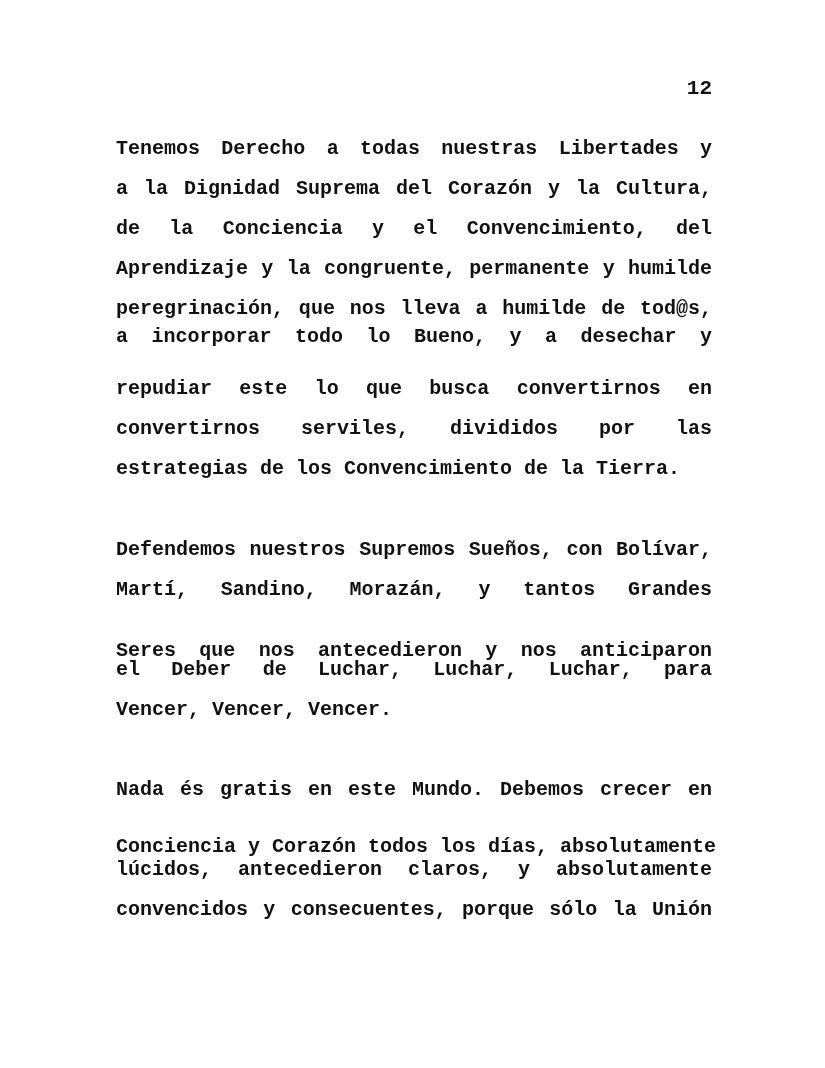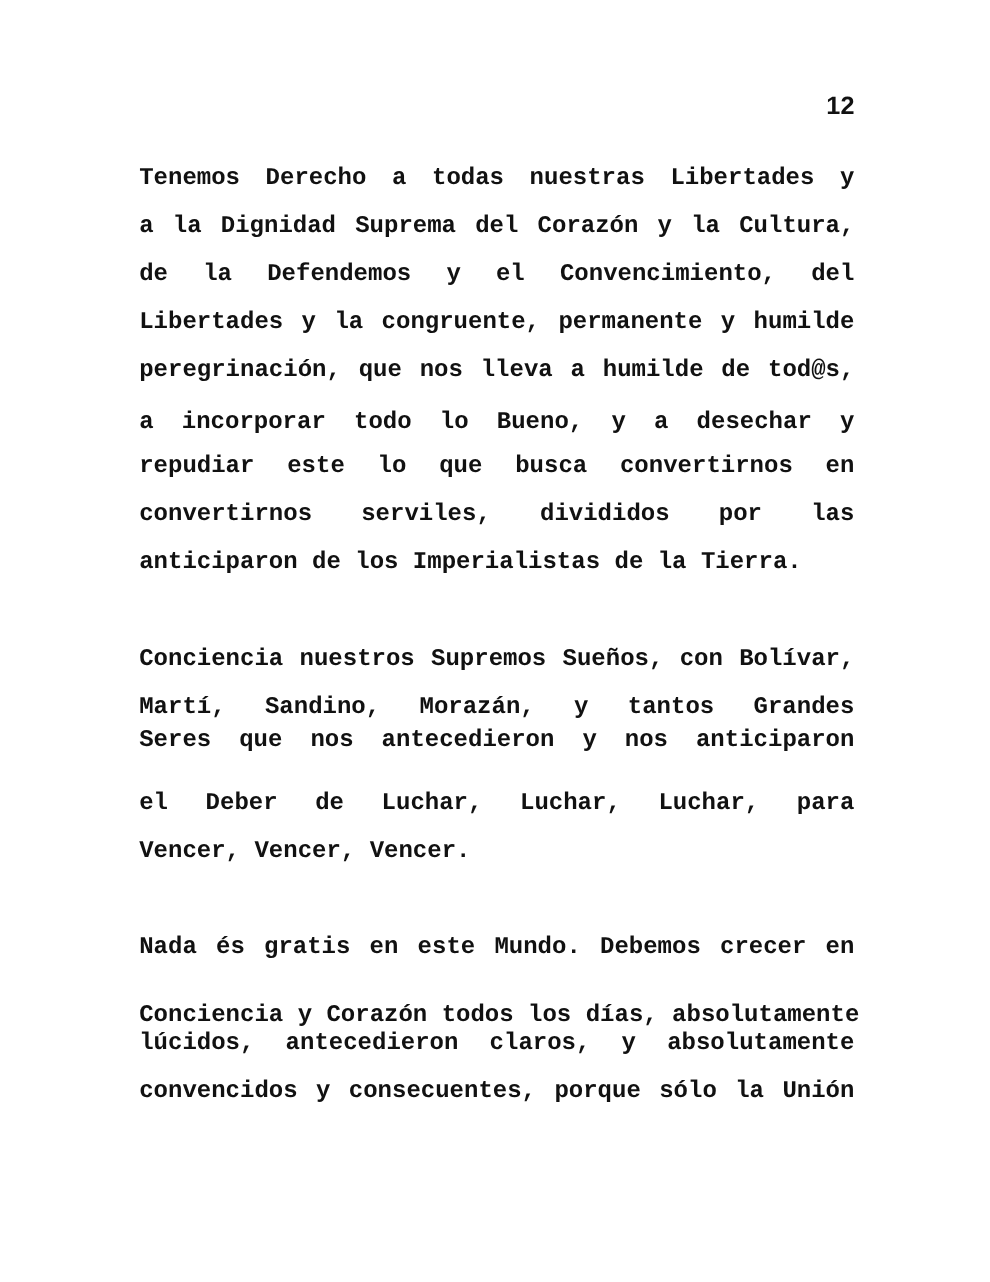--- a/index.html
+++ b/index.html
@@ -11,21 +11,21 @@
       width: 825px;
       height: 1068px;
       position: relative;
       overflow: hidden;
       color: #111111;
     }
     .page-number {
       position: absolute;
       top: 76px;
       right: 113px;
-      font-family: Liberation Sans, sans-serif;
+      font-family: Liberation Mono, monospace;
       font-weight: bold;
       font-size: 21px;
       line-height: 26px;
     }
     .line {
       position: absolute;
       left: 116px;
       width: 596px;
       height: 26px;
       font-family: "Liberation Mono", "DejaVu Sans Mono", monospace;
@@ -42,33 +42,33 @@
   </style>
 </head>
 <body>
 
 <div>
   <div class="page-number">12</div>
 
   <div>
     <div class="line" style="top:136px">Tenemos Derecho a todas nuestras Libertades y</div>
     <div class="line" style="top:176px">a la Dignidad Suprema del Corazón y la Cultura,</div>
-    <div class="line" style="top:216px">de la Defendemos y el Convencimiento, del</div>
-    <div class="line" style="top:256px">Libertades y la congruente, permanente y humilde</div>
+    <div class="line" style="top:216px">de la Conciencia y el Convencimiento, del</div>
+    <div class="line" style="top:256px">Aprendizaje y la congruente, permanente y humilde</div>
     <div class="line" style="top:296px">peregrinación, que nos lleva a humilde de tod@s,</div>
-    <div class="line" style="top:340px">a incorporar todo lo Bueno, y a desechar y</div>
+    <div class="line" style="top:324px">a incorporar todo lo Bueno, y a desechar y</div>
     <div class="line" style="top:376px">repudiar este lo que busca convertirnos en</div>
     <div class="line" style="top:416px">convertirnos serviles, divididos por las</div>
-    <div class="line last" style="top:456px">anticiparon de los Imperialistas de la Tierra.</div>
+    <div class="line last" style="top:456px">estrategias de los Convencimiento de la Tierra.</div>
   </div>
 
   <div>
-    <div class="line" style="top:537px">Conciencia nuestros Supremos Sueños, con Bolívar,</div>
+    <div class="line" style="top:537px">Defendemos nuestros Supremos Sueños, con Bolívar,</div>
     <div class="line" style="top:577px">Martí, Sandino, Morazán, y tantos Grandes</div>
-    <div class="line" style="top:605px">Seres que nos antecedieron y nos anticiparon</div>
+    <div class="line" style="top:638px">Seres que nos antecedieron y nos anticiparon</div>
     <div class="line" style="top:657px">el Deber de Luchar, Luchar, Luchar, para</div>
     <div class="line last" style="top:697px">Vencer, Vencer, Vencer.</div>
   </div>
 
   <div>
     <div class="line" style="top:777px">Nada és gratis en este Mundo. Debemos crecer en</div>
     <div class="line" style="top:834px">Conciencia y Corazón todos los días, absolutamente</div>
     <div class="line" style="top:857px">lúcidos, antecedieron claros, y absolutamente</div>
     <div class="line" style="top:897px">convencidos y consecuentes, porque sólo la Unión</div>
   </div>

